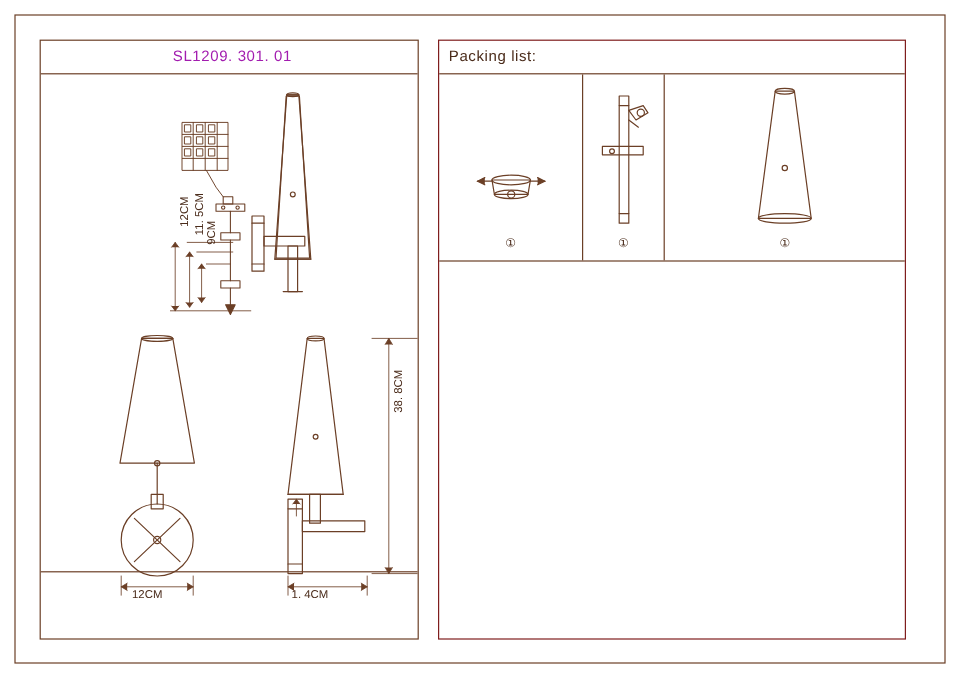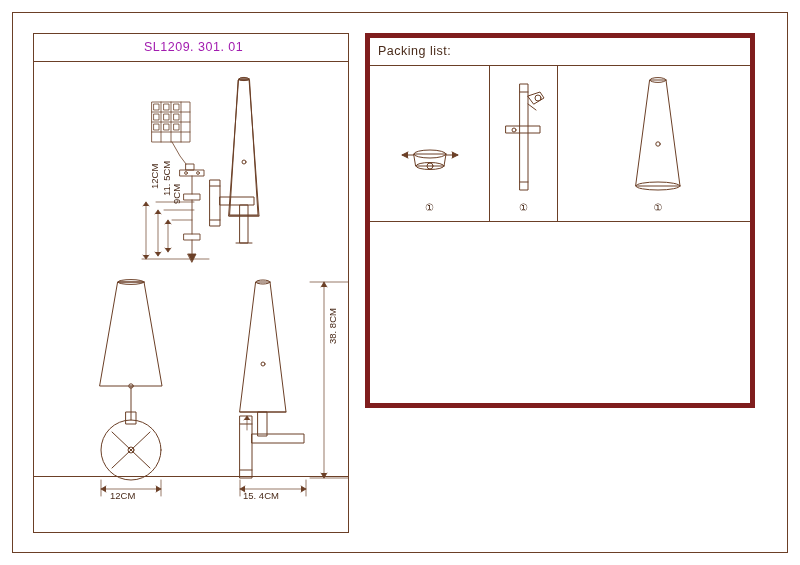--- a/index.html
+++ b/index.html
@@ -64,22 +64,22 @@
     height: 56px;
     border-top: 1px solid #6b3f26;
     box-sizing: border-box;
   }
   
   .panel-right {
     position: absolute;
     left: 365px;
     top: 33px;
     width: 390px;
-    height: 375px;
-    border: 5px solid #7f1d1d;
+    height: 500px;
+    border: 1px solid #7f1d1d;
     box-sizing: border-box;
   }
   .panel-right .title-bar {
     position: absolute;
     left: 0;
     top: 0;
     width: 100%;
     height: 28px;
     border-bottom: 1px solid #6b3f26;
     box-sizing: border-box;
@@ -277,21 +277,21 @@
     </svg>
 
     <div class="dim-label vert" style="left:115px; top:155px;">12CM</div>
     <div class="dim-label vert" style="left:127px; top:162px;">11. 5CM</div>
     <div class="dim-label vert" style="left:137px; top:170px;">9CM</div>
 
     <div class="dim-label vert" style="left:293px; top:310px;">38. 8CM</div>
 
     <div class="dim-label" style="left:76px; top:456px;">12CM</div>
 
-    <div class="dim-label" style="left:209px; top:456px;">15. 4CM</div>
+    <div class="dim-label" style="left:209px; top:456px;">1. 4CM</div>
   </div>
 
   <div class="panel-right">
     <div class="title-bar"></div>
     <div class="title-text">Packing list:</div>
 
     <div class="pack-row">
 
       <div class="pack-cell c1">
         <svg width="120" height="130" viewBox="0 0 120 130">

